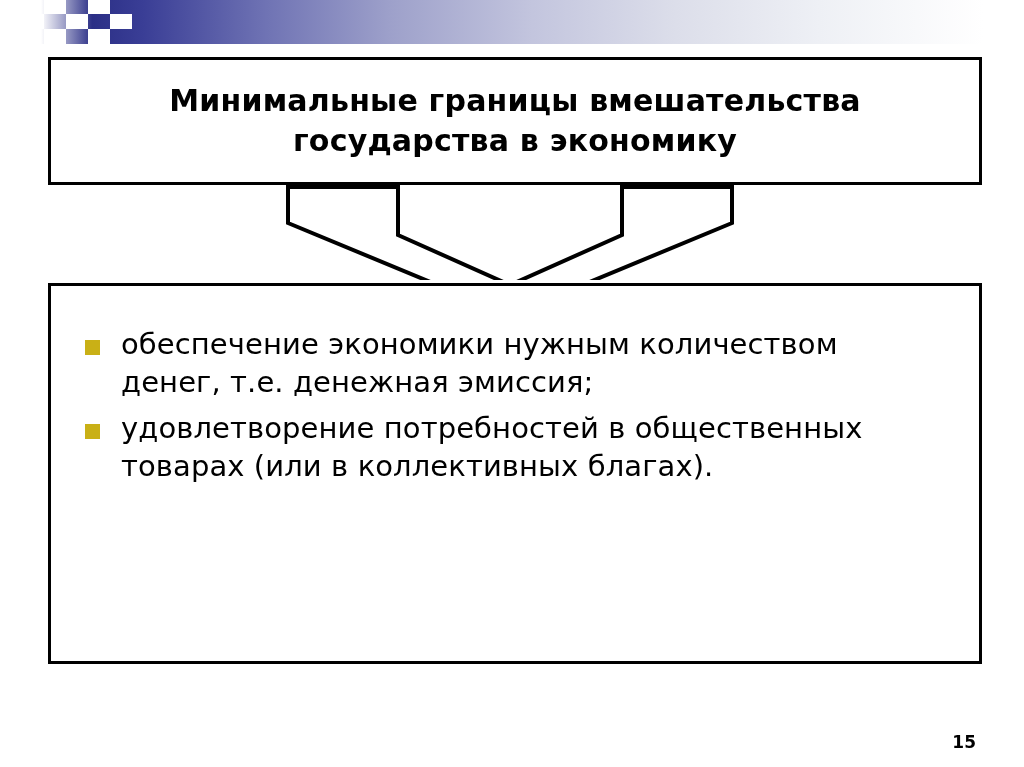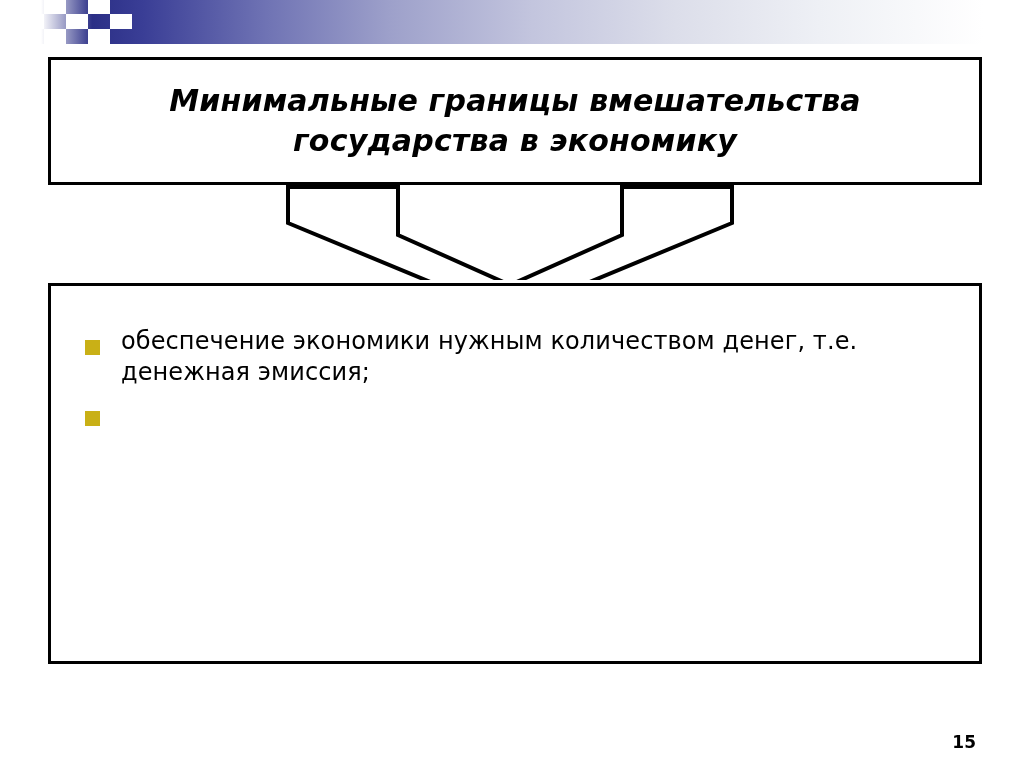--- a/index.html
+++ b/index.html
@@ -60,21 +60,20 @@
     justify-content: center;
   }
   .title-text {
     font-size: 30px;
     font-weight: bold;
     color: #000000;
     text-align: center;
     line-height: 1.32;
     letter-spacing: 0.2px;
     padding: 0 30px;
-    font-style: italic;
   }
 
   .arrow-wrap {
     position: absolute;
     left: 270px;
     top: 185px;
     width: 480px;
     height: 95px;
   }
 
@@ -91,21 +90,21 @@
 
   ul.bullets {
     list-style: none;
     margin: 0;
     padding: 0;
   }
   ul.bullets li {
     position: relative;
     padding-left: 52px;
     margin-bottom: 9px;
-    font-size: 24px;
+    font-size: 29px;
     line-height: 1.30;
     color: #000000;
     letter-spacing: 0.1px;
   }
   ul.bullets li .marker {
     position: absolute;
     left: 16px;
     top: 14px;
     width: 15px;
     height: 15px;
@@ -149,17 +148,18 @@
 </div>
 
 <div class="body-box">
   <ul class="bullets">
     <li>
       <span class="marker"></span>
       <span>обеспечение экономики нужным количеством денег, т.е. денежная эмиссия;</span>
     </li>
     <li>
       <span class="marker"></span>
+      <span> удовлетворение потребностей в общественных товарах (или в коллективных благах).</span>
     </li>
   </ul>
 </div>
 
 <div class="page-number">15</div>
 
 </body></html>

